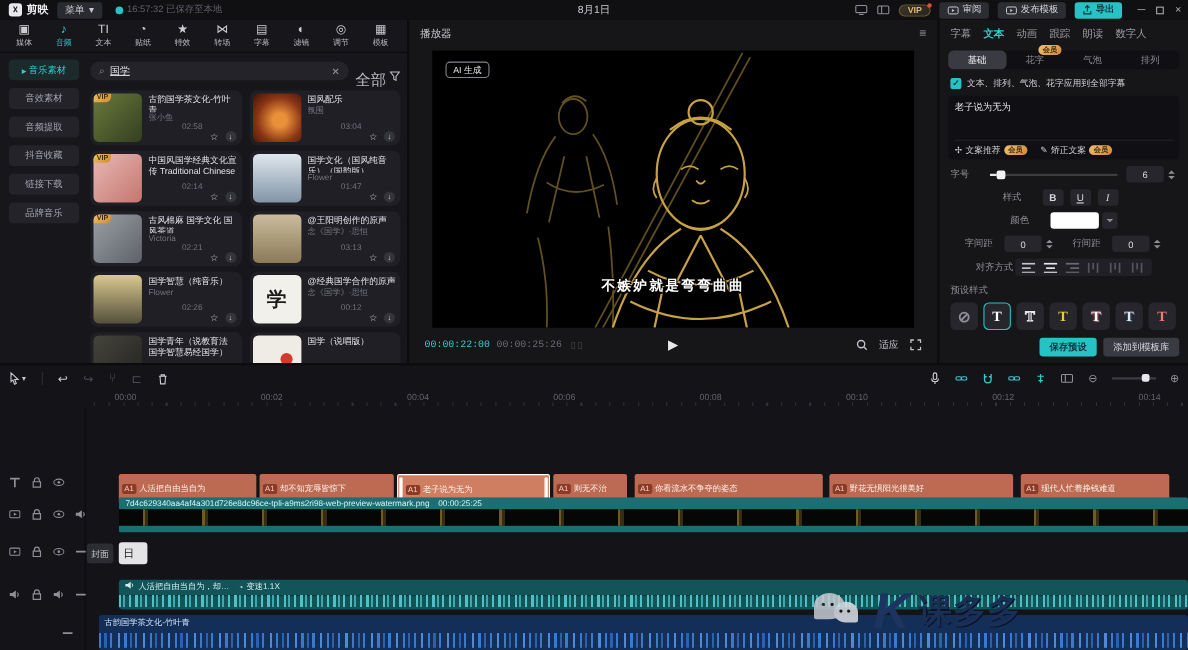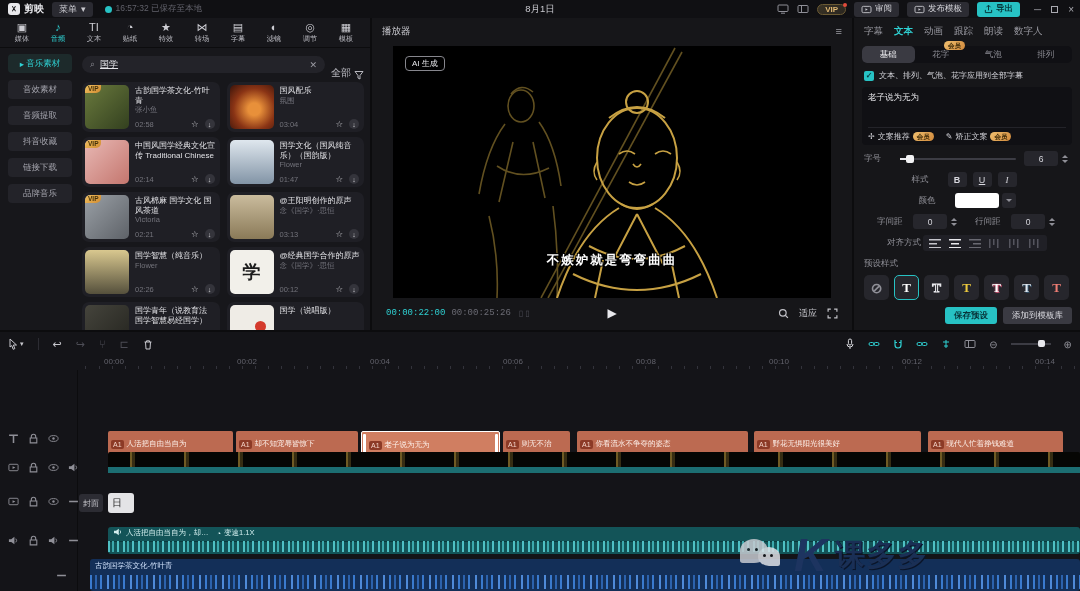--- a/index.html
+++ b/index.html
@@ -34,29 +34,29 @@
   
   #media-panel { position:absolute; left:0; top:48px; width:370px; height:282px; background:#17171b; }
   .side-nav { position:absolute; left:4px; top:6px; width:72px; display:flex; flex-direction:column; gap:7px; align-items:center; }
   .nav-pill { width:64px; height:19px; background:#232329; border-radius:4px; font-size:8.5px; color:#a4a4ad; display:flex; align-items:center; justify-content:center; gap:2px; }
   .nav-pill.active { color:#2fd0d2; background:#1d2a2b; }
   .search-row { position:absolute; left:82px; top:8px; right:6px; height:17px; display:flex; align-items:center; gap:6px; }
   .search-box { flex:1; height:17px; background:#232329; border-radius:9px; display:flex; align-items:center; padding:0 8px; gap:5px; }
   .search-box input { background:transparent; border:0; outline:0; color:#e4e4e8; font-size:9px; width:100%; font-family:inherit;text-decoration:underline; }
   .search-glyph { color:#8f8f97; font-size:9px; }
   .clear-x { color:#9a9aa2; font-size:9px; }
-  .filter-lab { font-size:10px; color:#b9b9c0; display:flex; gap:3px; align-items:flex-end;margin-top:16px; }
+  .filter-lab { font-size:14px; color:#b9b9c0; display:flex; gap:3px; align-items:flex-start;margin-top:16px; }
   .cards { position:absolute; left:82px; top:34px; right:2px; bottom:0; overflow:hidden; display:grid; grid-template-columns:1fr 1fr; gap:5px 7px; grid-auto-rows:50px; padding-right:4px; }
   .card { background:#1f1f25; border-radius:7px; display:flex; padding:3px; gap:6px; position:relative; overflow:hidden; }
   .thumb { width:44px; height:44px; border-radius:5px; flex:none; position:relative; overflow:hidden; }
   .vip-tag { position:absolute; left:0; top:0; background:linear-gradient(135deg,#f0c060,#d08a30); color:#41300a; font-size:6.5px; font-weight:bold; border-radius:5px 0 5px 0; padding:0 3px; line-height:8px; }
   .card-body { flex:1; display:flex; flex-direction:column; min-width:0; padding-top:1px; }
   .c-title { font-size:8px; color:#e2e2e6; line-height:9.5px; max-height:19px; overflow:hidden; }
   .c-artist { font-size:7.5px; color:#73737b; line-height:9px; white-space:nowrap; overflow:hidden; }
-  .c-foot { margin-top:auto; display:flex; align-items:center; font-size:7.5px; color:#73737b; padding-right:2px; }
+  .c-foot { margin-top:auto; display:flex; align-items:center; font-size:7.5px; color:#73737b; padding-right:2px;flex-direction:column; }
   .c-ico { margin-left:auto; display:flex; gap:6px; color:#c2c2c8; font-size:8.5px; align-items:center; }
   .dl-circ { width:10px; height:10px; border-radius:50%; background:#34343b; display:flex; align-items:center; justify-content:center; font-size:7px; color:#d8d8dc; }
   
   .t1{background:linear-gradient(135deg,#6a7a3d,#33401f);} .t2{background:radial-gradient(circle at 55% 55%,#e8903a 18%,#8a3415 60%,#3a130a);}
   .t3{background:linear-gradient(135deg,#e8b8b4,#c4766e);} .t4{background:linear-gradient(180deg,#dfe7ee,#8294a6);}
   .t5{background:linear-gradient(135deg,#9aa0a6,#5e6268);} .t6{background:linear-gradient(180deg,#cabc9d,#8a7a58);}
   .t7{background:linear-gradient(180deg,#d9c88f,#55503c);} .t8{background:#f2f0ea;} 
   .t9{background:linear-gradient(135deg,#45443c,#23231e);} .t10{background:#efece6;}
   .t8 .cal { position:absolute; inset:0; display:flex; align-items:center; justify-content:center; color:#1c1c1c; font-size:18px; font-weight:bold; font-family:"Liberation Serif",serif; }
   .t10 .dot { position:absolute; right:8px; top:16px; width:11px; height:11px; border-radius:50%; background:#d43a2c; }
@@ -850,20 +850,24 @@
     <div class="tclip" style="left:754px;width:167px">
       <span class="a-badge">A1</span>
         <span class="txt">野花无惧阳光很美好</span>
       </div>
     <div class="tclip" style="left:928px;width:135px">
       <span class="a-badge">A1</span>
         <span class="txt">现代人忙着挣钱难道</span>
       </div>
 
     <div class="vclip">
+      <div class="v-top">
+        <span>7d4c629340aa4af4a301d726e8dc96ce-tpli-a9ms2ri98-web-preview-watermark.png</span>
+        <span>00:00:25:25</span>
+      </div>
       <div class="v-film"></div>
       <div class="v-bot"></div>
     </div>
 
     <div class="cover-btn">封面</div>
     <div class="sticker-clip">日</div>
 
     <div class="aclip1">
       <div class="a-head">
         <span style="display:flex;gap:3px">

